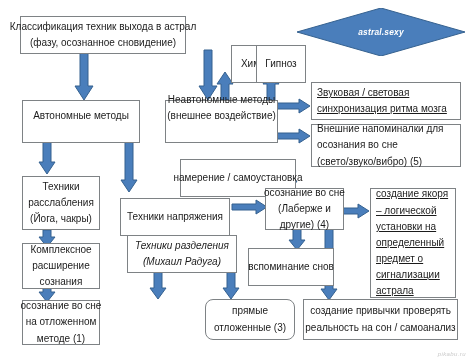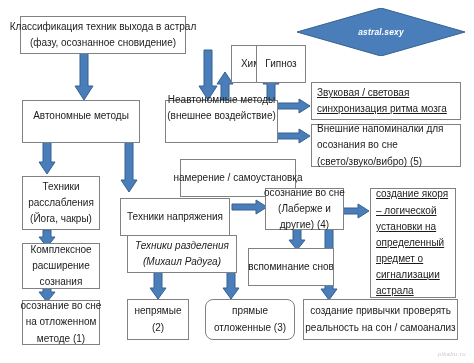--- a/index.html
+++ b/index.html
@@ -245,24 +245,20 @@
   <div class="node" style="left:248px;top:248px;width:86px;height:19px;">
     <span class="ln">вспоминание снов</span>
   </div>
 
   <div class="node" style="left:22px;top:300px;width:78px;height:45px;">
     <span class="ln">осознание во сне</span>
     <span class="ln">на отложенном</span>
     <span class="ln">методе (1)</span>
   </div>
 
-  <div class="node" style="left:127px;top:299px;width:62px;height:41px;">
-    <span class="ln">непрямые</span>
-    <span class="ln">(2)</span>
-  </div>
 
   <div class="node" style="left:205px;top:299px;width:90px;height:41px;border-radius:8px;">
     <span class="ln">прямые</span>
     <span class="ln">отложенные (3)</span>
   </div>
 
   <div class="node" style="left:303px;top:299px;width:155px;height:41px;">
     <span class="ln">создание привычки проверять</span>
     <span class="ln">реальность на сон / самоанализ</span>
   </div>

